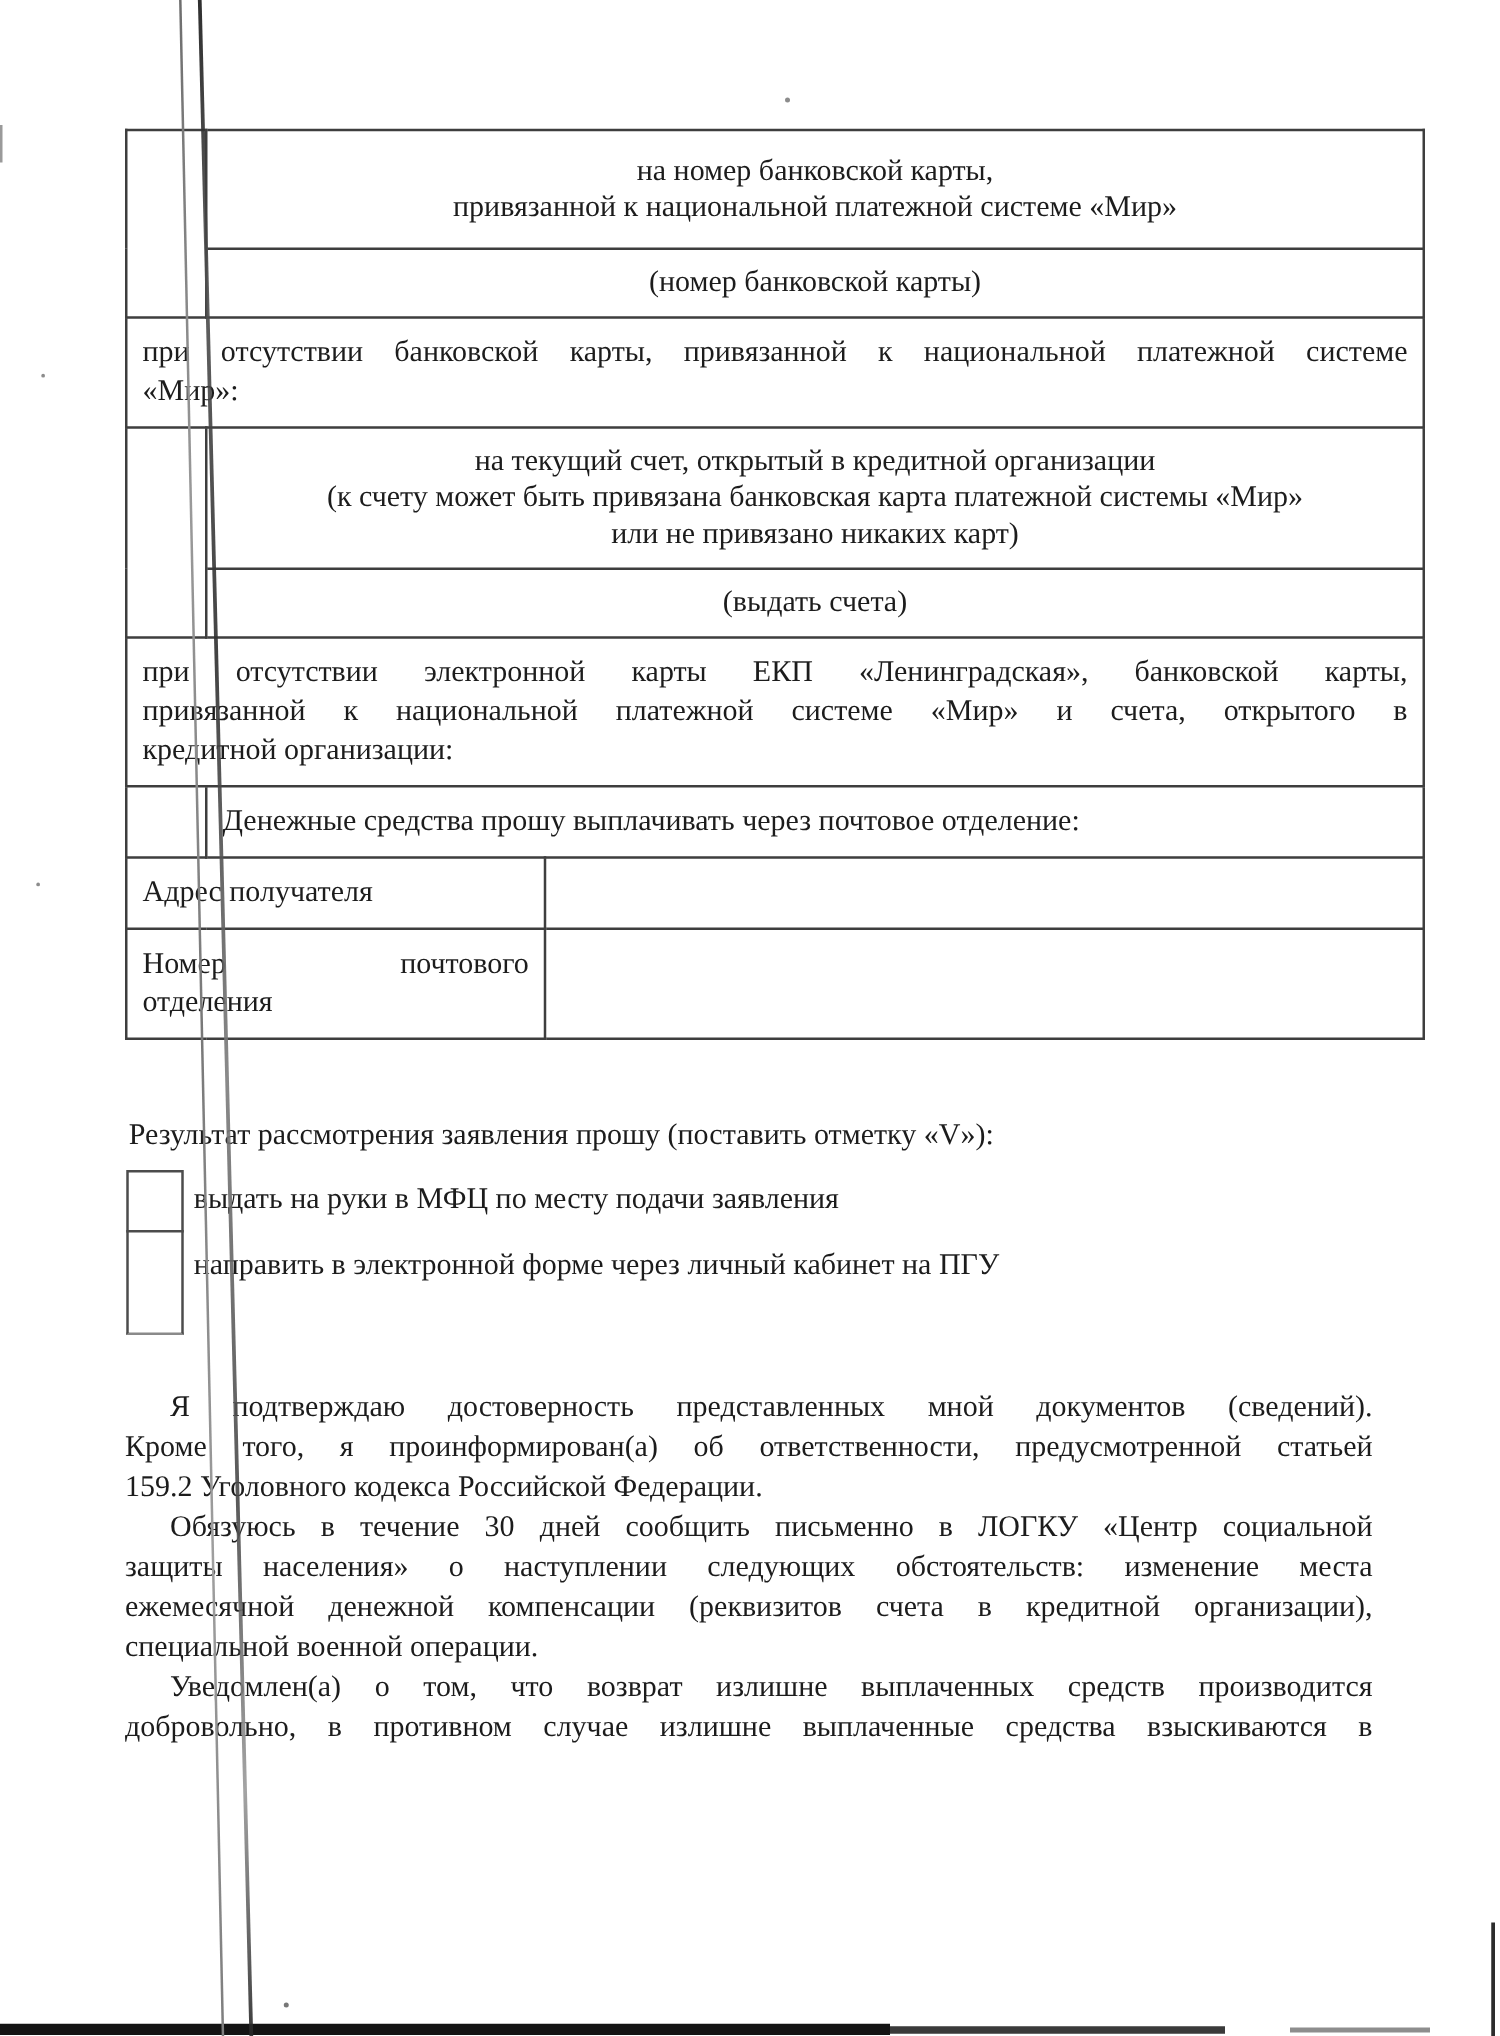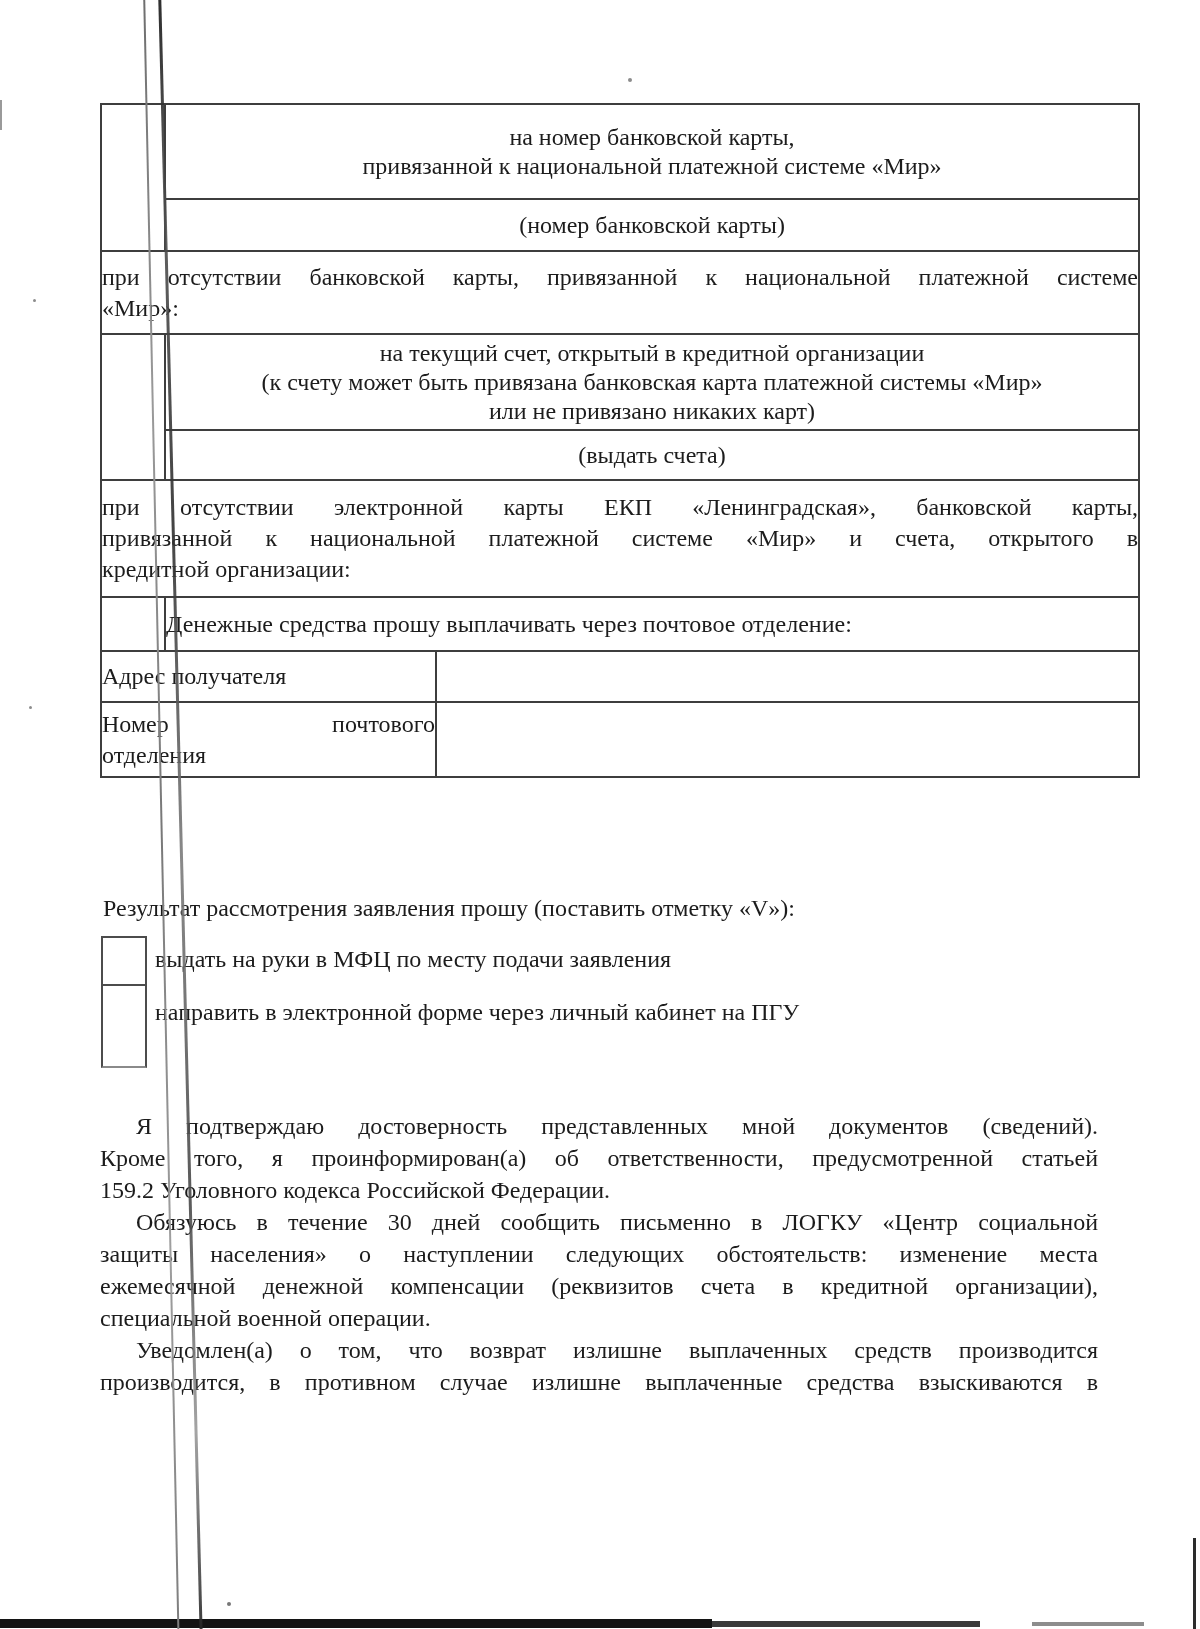--- a/index.html
+++ b/index.html
@@ -17,21 +17,21 @@
   table.payment {
     position: absolute;
     left: 100px; top: 103px;
     width: 1038px;
     border-collapse: collapse;
     table-layout: fixed;
     font-size: 24px;
   }
   table.payment td {
     border: 2px solid #3e3e3e;
-    padding: 0;
+    padding: 12px;
     vertical-align: middle;
   }
   td.center-cell { text-align: center; padding-right: 55px; }
   td.center-cell .cline { text-align: center; line-height: 29px; }
   td.just-cell  { padding: 4px 8px 4px 6px; }
   td.left-cell  { padding: 2px 8px 2px 8px; }
   .jline { text-align: justify; text-align-last: justify; line-height: 31px; }
   .lline { text-align: justify; text-align-last: left;    line-height: 31px; }
   td.caption-heavy { border-top: 3px solid #181818; }
   td.value-cell { background: #ffffff; }
@@ -195,21 +195,21 @@
 
   <div class="declaration">
     <div class="dline dj ind">Я подтверждаю достоверность представленных мной документов (сведений).</div>
     <div class="dline dj">Кроме того, я проинформирован(а) об ответственности, предусмотренной статьей</div>
     <div class="dline dl">159.2 Уголовного кодекса Российской Федерации.</div>
     <div class="dline dj ind">Обязуюсь в течение 30 дней сообщить письменно в ЛОГКУ «Центр социальной</div>
     <div class="dline dj">защиты населения» о наступлении следующих обстоятельств: изменение места</div>
     <div class="dline dj">ежемесячной денежной компенсации (реквизитов счета в кредитной организации),</div>
     <div class="dline dl">специальной военной операции.</div>
     <div class="dline dj ind">Уведомлен(а) о том, что возврат излишне выплаченных средств производится</div>
-    <div class="dline dj">производится, в противном случае излишне выплаченные средства взыскиваются в</div>
+    <div class="dline dj">добровольно, в противном случае излишне выплаченные средства взыскиваются в</div>
   </div>
 
   <div class="artifact fold-line-a"></div>
   <div class="artifact fold-line-b"></div>
   <div class="artifact edge-dash-left"></div>
   <div class="artifact bottom-band-1"></div>
   <div class="artifact bottom-band-2"></div>
   <div class="artifact bottom-band-3"></div>
   <div class="artifact right-edge-line"></div>
   <div class="artifact speck speck-1"></div>

